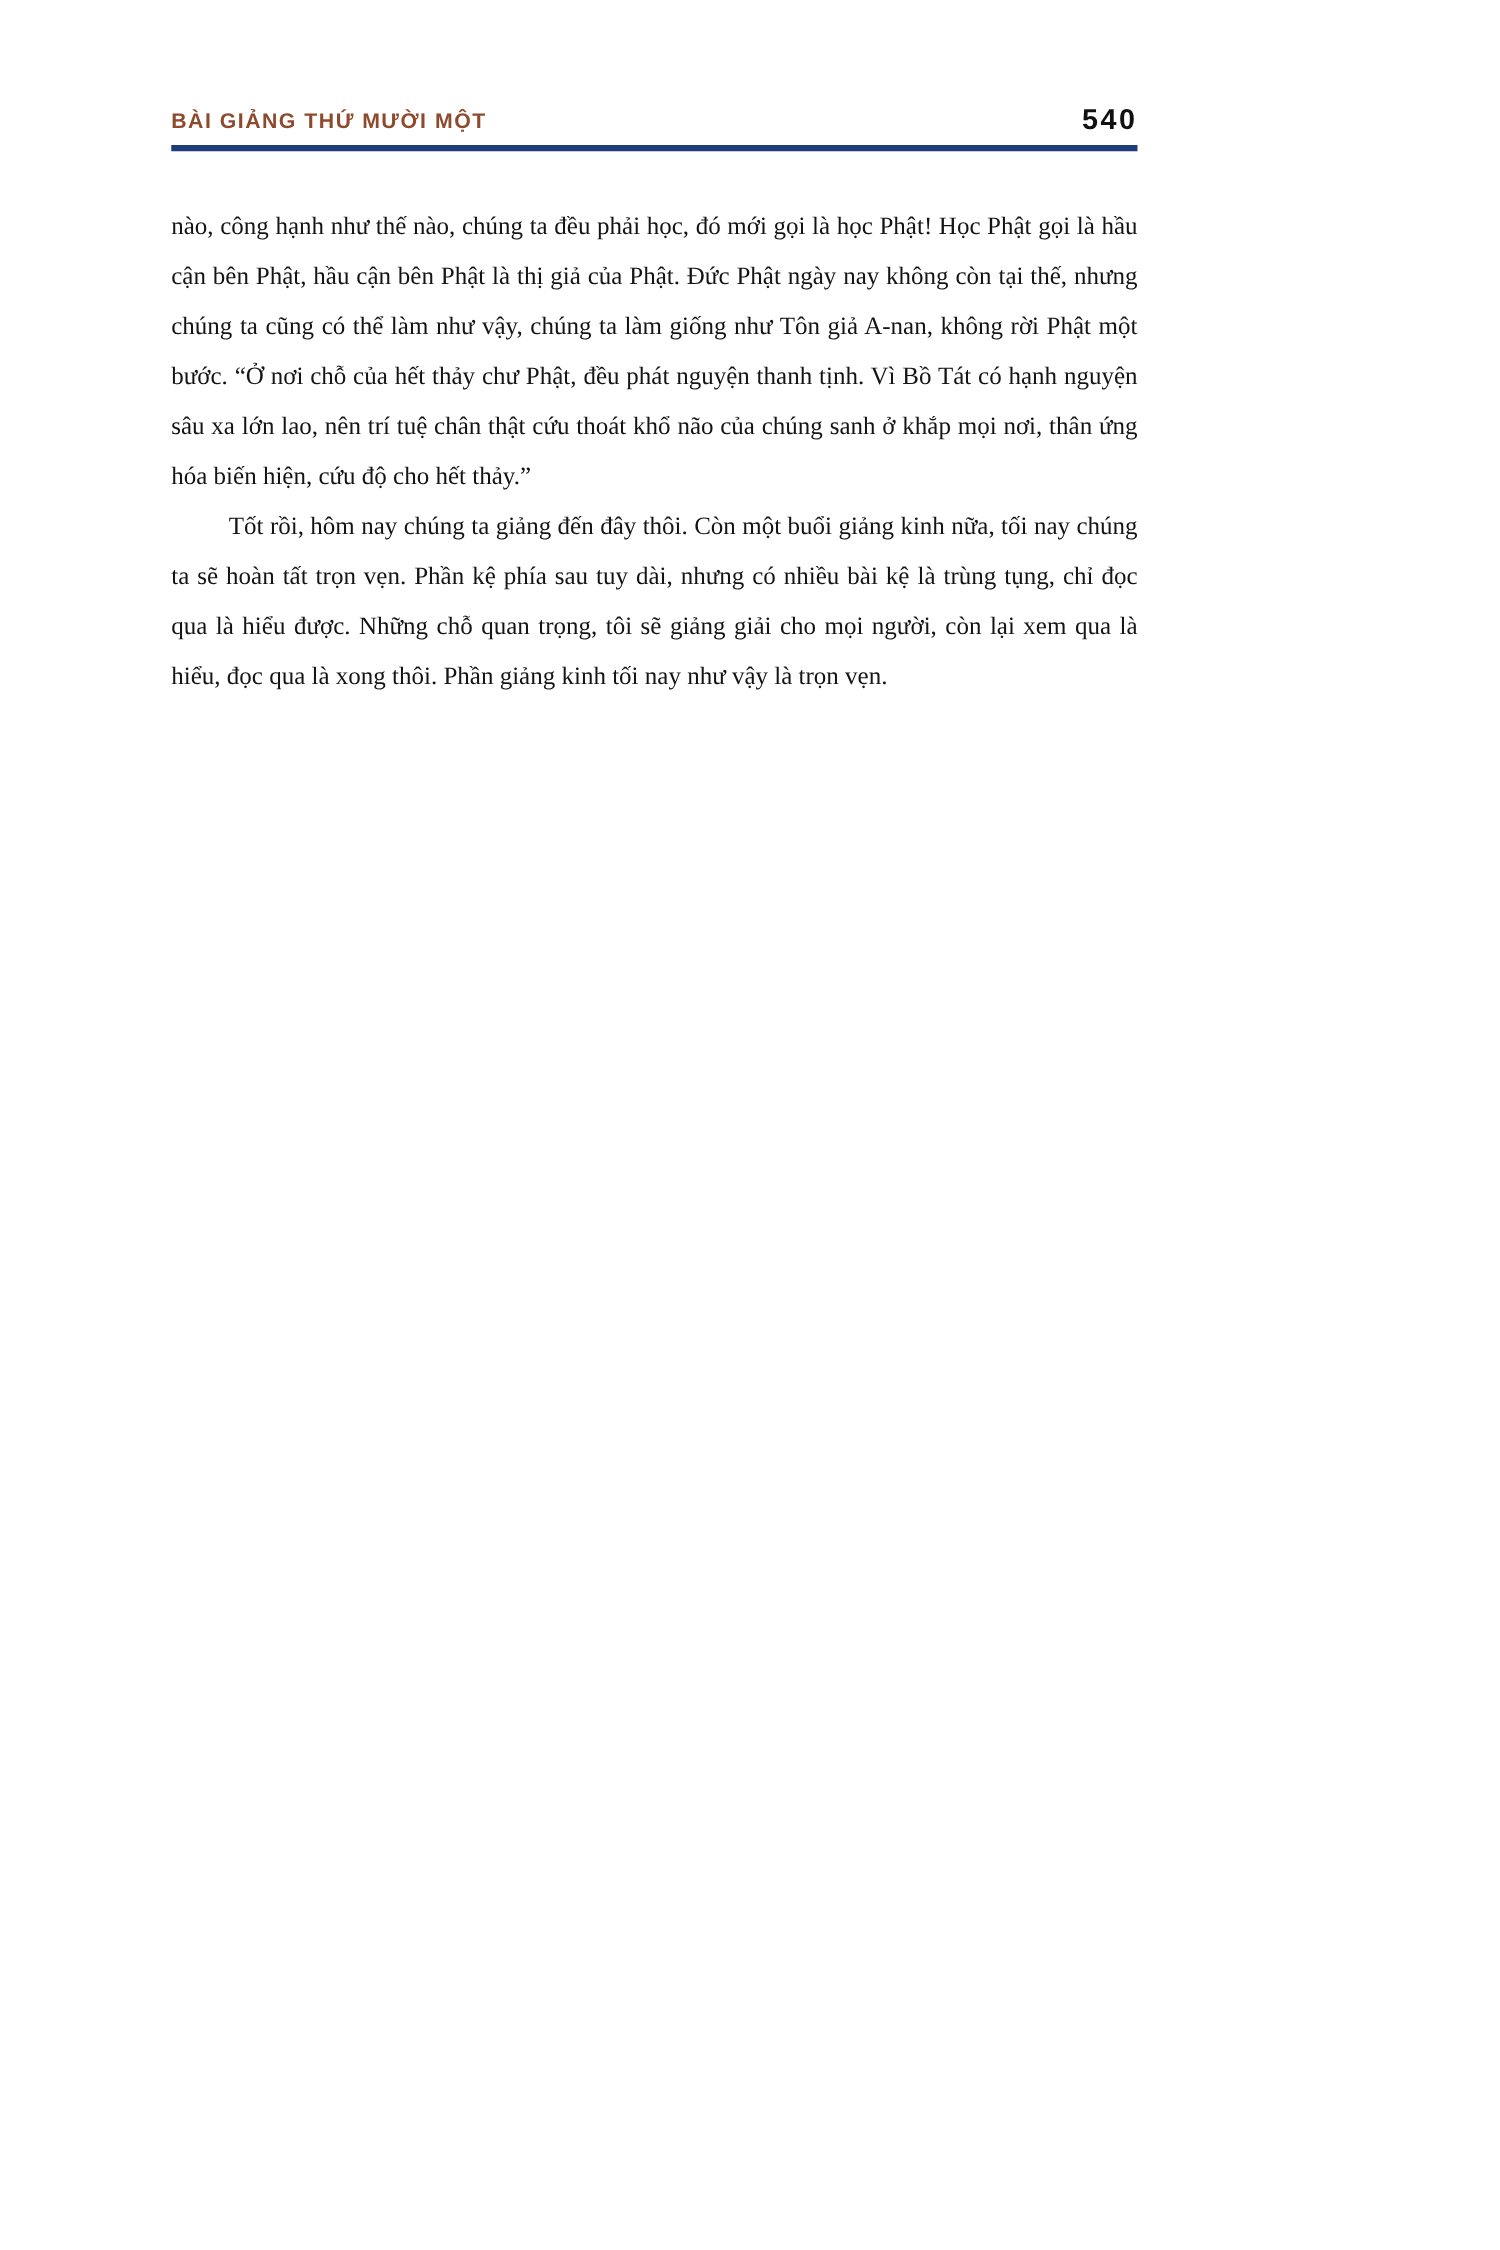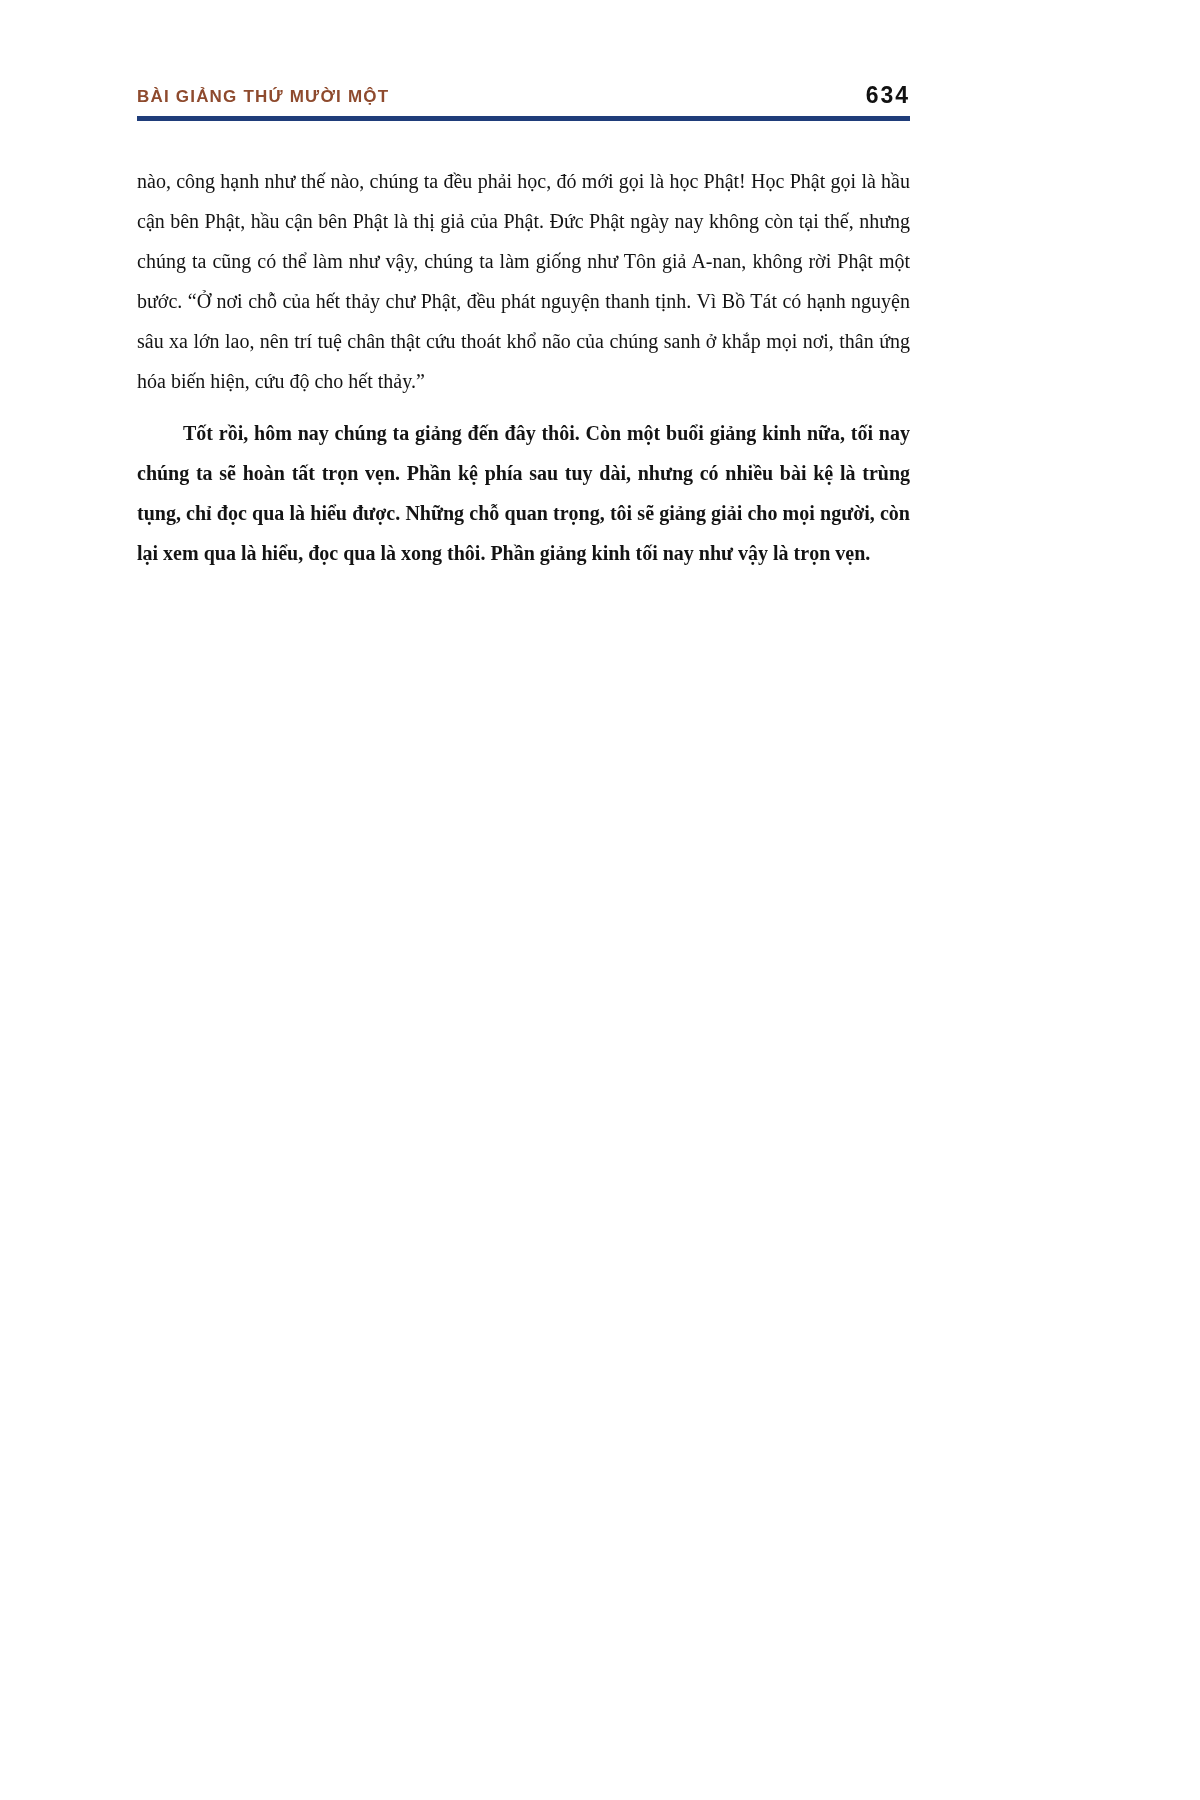--- a/index.html
+++ b/index.html
@@ -49,35 +49,33 @@
     margin-top: 40px;
   }
   .body-text p {
     font-size: 20px;
     line-height: 40px;
     text-align: justify;
     margin: 0;
     color: #141414;
   }
   .body-text p + p {
-    margin-top: 12px;
-    font-weight: bold;
   }
   .body-text p.indented {
     text-indent: 46px;
   }
 </style>
 </head>
 <body>
 
 <div class="page">
 
   <div class="running-header">
     <span class="running-title">BÀI GIẢNG THỨ MƯỜI MỘT</span>
-    <span class="page-number">634</span>
+    <span class="page-number">540</span>
   </div>
 
   <div class="header-rule"></div>
 
   <div class="body-text">
     <p>nào, công hạnh như thế nào, chúng ta đều phải học, đó mới gọi là học Phật! Học Phật gọi là hầu cận bên Phật, hầu cận bên Phật là thị giả của Phật. Đức Phật ngày nay không còn tại thế, nhưng chúng ta cũng có thể làm như vậy, chúng ta làm giống như Tôn giả A-nan, không rời Phật một bước. “Ở nơi chỗ của hết thảy chư Phật, đều phát nguyện thanh tịnh. Vì Bồ Tát có hạnh nguyện sâu xa lớn lao, nên trí tuệ chân thật cứu thoát khổ não của chúng sanh ở khắp mọi nơi, thân ứng hóa biến hiện, cứu độ cho hết thảy.”</p>
     <p class="indented">Tốt rồi, hôm nay chúng ta giảng đến đây thôi. Còn một buổi giảng kinh nữa, tối nay chúng ta sẽ hoàn tất trọn vẹn. Phần kệ phía sau tuy dài, nhưng có nhiều bài kệ là trùng tụng, chỉ đọc qua là hiểu được. Những chỗ quan trọng, tôi sẽ giảng giải cho mọi người, còn lại xem qua là hiểu, đọc qua là xong thôi. Phần giảng kinh tối nay như vậy là trọn vẹn.</p>
   </div>
 
 </div>

